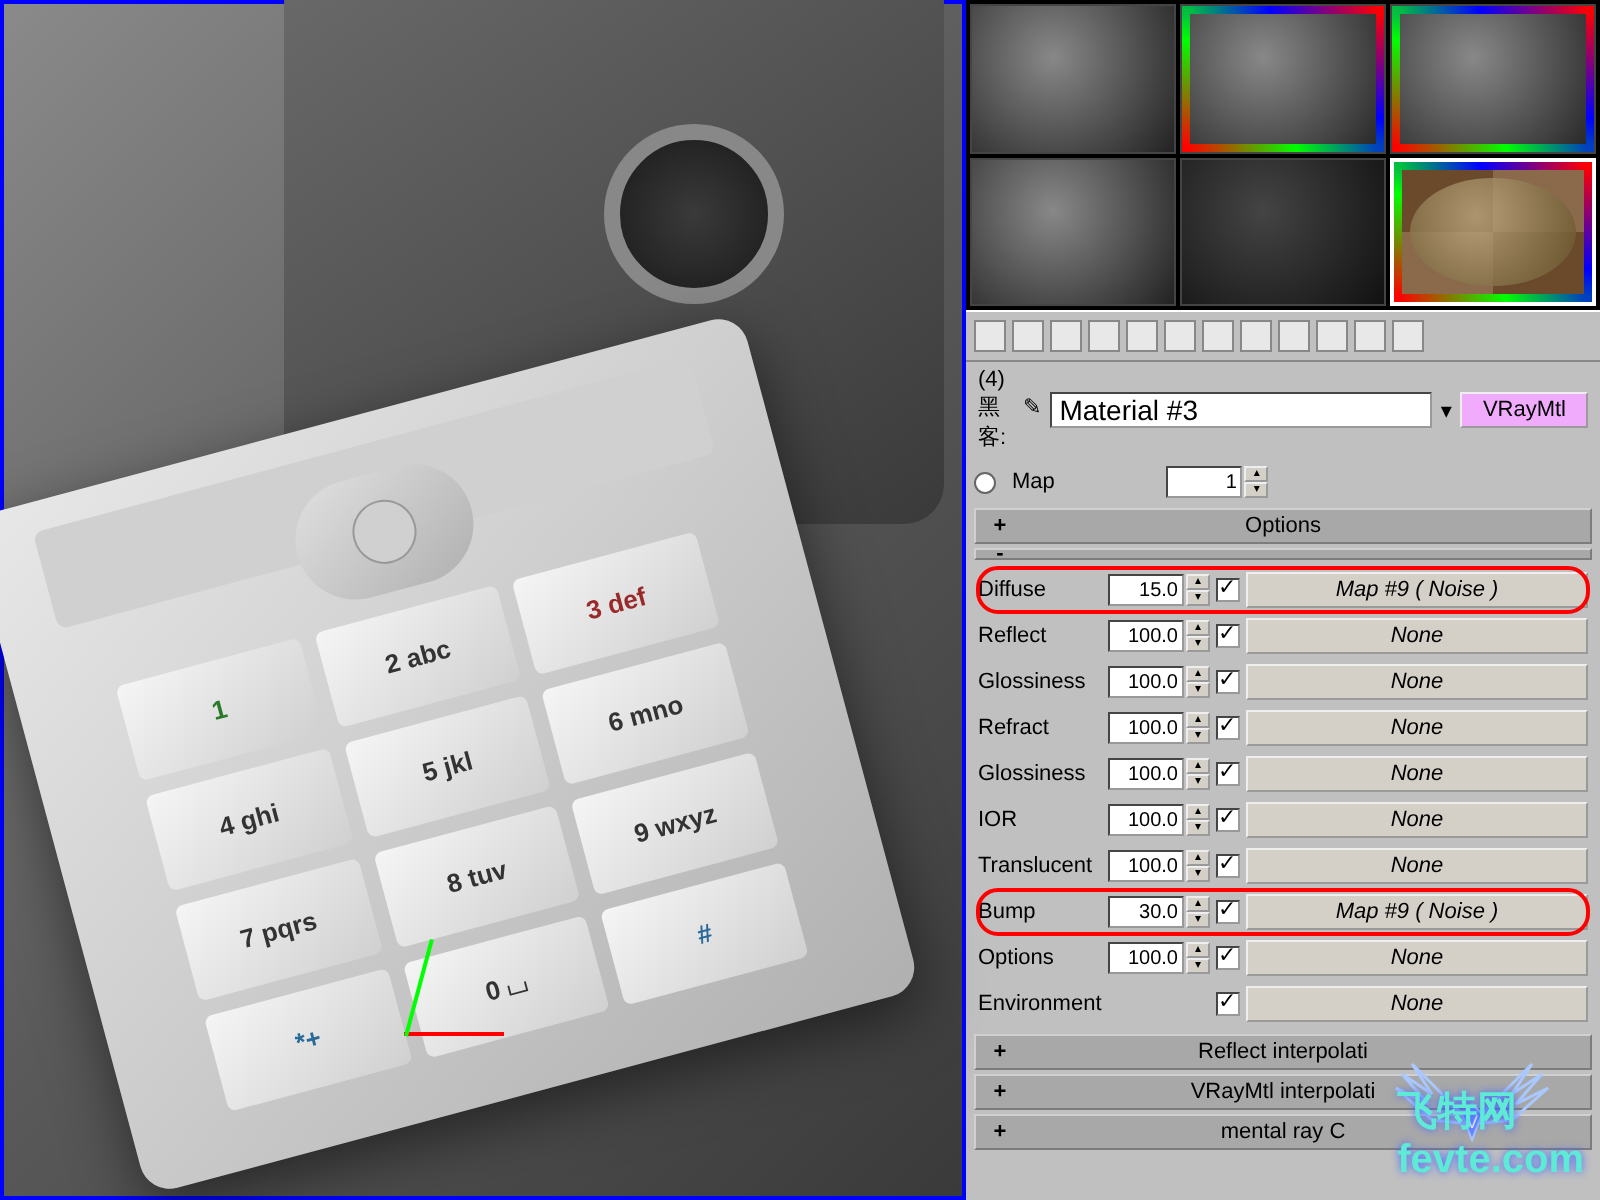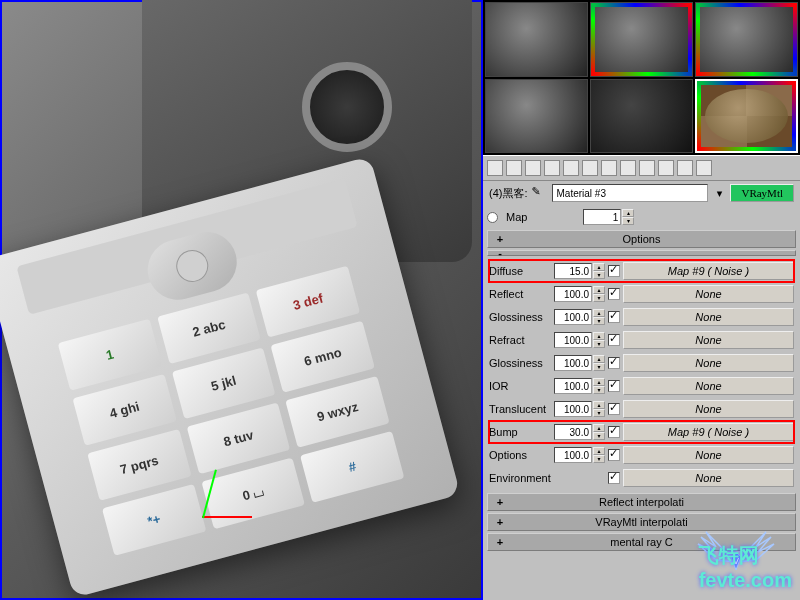--- a/index.html
+++ b/index.html
@@ -27,37 +27,37 @@
 .slot.checker { background: repeating-conic-gradient(#8a6a4a 0deg 90deg, #6a4a2a 90deg 180deg); }
 .slot.checker::before { content: ''; position: absolute; inset: 0; background: radial-gradient(circle at 40% 35%, rgba(200,180,140,0.7), rgba(100,80,40,0.9)); border-radius: 50%; margin: 8px; }
 .slot.dark { background: radial-gradient(circle at 40% 35%, #444, #111); }
 .slot::after { content: ''; position: absolute; inset: 0; border: 4px solid transparent; }
 .slot.rgb::after { border-image: linear-gradient(45deg, #f00, #0f0, #00f, #f00) 1; }
 
 .toolbar { height: 26px; background: #c0c0c0; border-top: 1px solid #fff; border-bottom: 1px solid #888; display: flex; align-items: center; padding: 0 4px; gap: 3px; }
 .tool-ico { width: 16px; height: 16px; background: #e8e8e8; border: 1px solid #888; }
 
 .mat-row { display: flex; align-items: center; padding: 3px 6px; gap: 4px; background: #c0c0c0; }
-.mat-row input[type=text] { flex: 1; height: 18px; padding: 0 4px; border: 1px inset #999; font-size: 10px; }
-.vray-btn { padding: 2px 10px; background: #22c55e; border: 1px outset #eee; font-size: 11px; font-family: Liberation Serif, serif; }
+.mat-row input[type=text] { flex: 1; height: 18px; padding: 0 4px; border: 1px inset #999; font-size: 14px; }
+.vray-btn { padding: 2px 10px; background: #f0abfc; border: 1px outset #eee; font-size: 11px; }
 
 .map-type-row { display: flex; align-items: center; justify-content: flex-start; padding: 4px; gap: 8px; }
 .radio { width: 11px; height: 11px; border: 1px solid #666; border-radius: 50%; background: #fff; }
 .spinner { display: inline-flex; align-items: center; }
 .spinner input { width: 38px; height: 16px; border: 1px inset #999; font-size: 10px; padding: 0 2px; text-align: right; }
 .spin-btns { display: flex; flex-direction: column; width: 12px; margin-left: 1px; }
 .spin-btns span { height: 8px; background: #d4d0c8; border: 1px outset #eee; font-size: 6px; line-height: 6px; text-align: center; }
 
 .rollout-hdr { background: #a8a8a8; border: 1px outset #d0d0d0; padding: 2px 8px; text-align: center; margin: 1px 4px; position: relative; font-size: 11px; display: flex; align-items: center; }
 .rollout-hdr .sign { width: 12px; font-weight: bold; position: absolute; left: 6px; }
 .rollout-hdr .title { flex: 1; text-align: center; }
 
 .maps-body { padding: 2px 6px; }
 .map-row { display: flex; align-items: center; height: 22px; gap: 3px; margin: 1px 0; }
-.map-row.hl { outline: 2px solid #f00; outline-offset: -1px; }
+.map-row.hl { outline: 2px solid #f00; outline-offset: -1px; border-radius: 10px; }
 .map-label { width: 62px; font-size: 11px; }
 .chk { width: 12px; height: 12px; border: 1px inset #999; background: #fff; position: relative; }
 .chk.on::after { content: '✓'; position: absolute; top: -3px; left: 0; font-size: 11px; }
 .map-btn { flex: 1; background: #d4d0c8; border: 1px outset #eee; height: 18px; font-size: 11px; text-align: center; line-height: 16px; font-style: italic; }
 
 .watermark { position: absolute; bottom: 8px; right: 8px; color: #5eead4; font-size: 20px; font-weight: bold; text-shadow: 0 0 4px #46f; pointer-events: none; }
 .wings { position: absolute; bottom: 28px; right: 14px; width: 100px; height: 50px; pointer-events: none; }
 </style>
 </head>
 <body>

